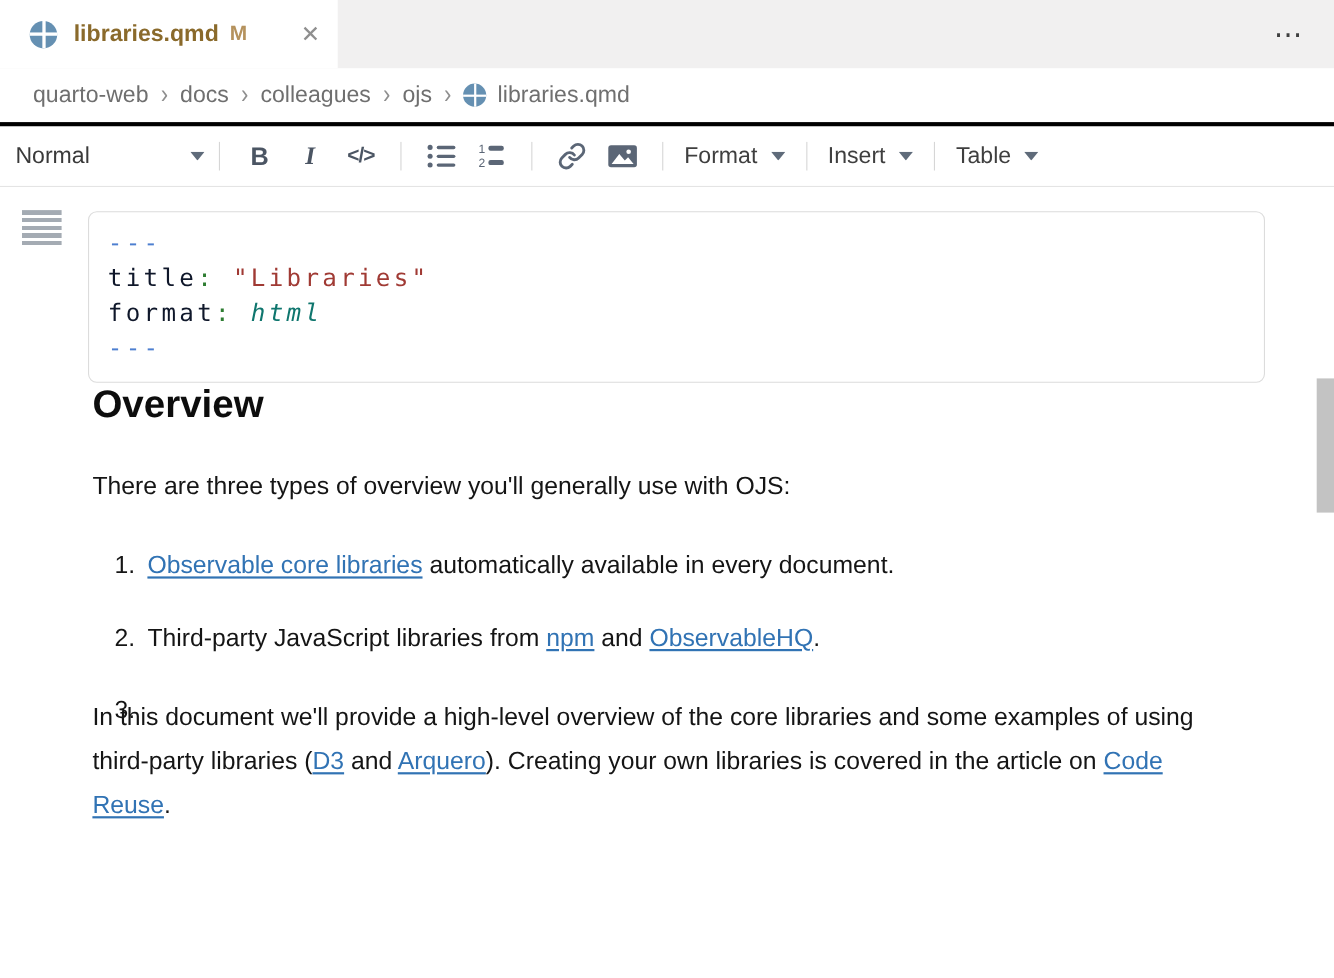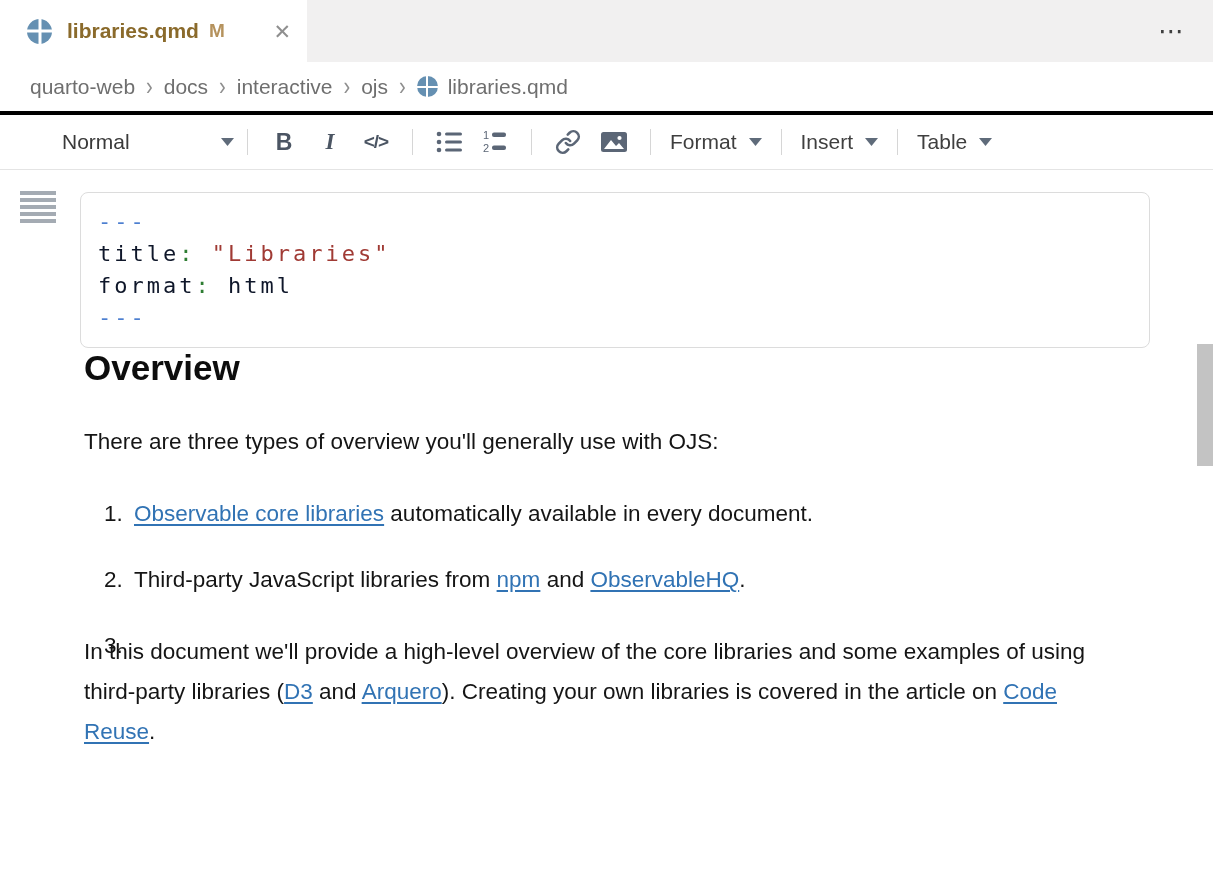--- a/index.html
+++ b/index.html
@@ -24,21 +24,21 @@
   .breadcrumb { height:53px; display:flex; align-items:center; padding-left:30px; background:#fff;
                 border-bottom:4px solid #000000; font-size:21px; color:#6f6f6f; }
   .crumb { white-space:nowrap; }
   .crumb-sep { margin:0 11px; color:#8f8f8f; font-size:20px; transform:scaleY(1.25); display:inline-block; }
   .breadcrumb .quarto-icon { width:21px; height:21px; margin-right:10px; }
   .quarto-icon.sm::before { width:2px; } .quarto-icon.sm::after { height:2px; }
 
   
   .toolbar { height:55px; display:flex; align-items:center; padding-left:14px;
              border-bottom:1px solid #e4e4e4; background:#fff; }
-  .tb-select { display:flex; align-items:center; width:172px; font-size:21px; color:#3a3a3a; cursor:pointer;margin-left:48px; }
+  .tb-select { display:flex; align-items:center; width:172px; font-size:21px; color:#3a3a3a; cursor:pointer; }
   .tb-caret { margin-left:auto; }
   .tb-sep { width:1px; height:26px; background:#d6d6d6; margin:0 13px; flex:0 0 auto; }
   .tb-btn { min-width:46px; display:flex; justify-content:center; align-items:center; cursor:pointer; height:40px; }
   .tb-bold { font-size:23px; font-weight:800; color:#4b5563; }
   .tb-italic { font-size:23px; font-style:italic; font-weight:600; font-family:"Liberation Serif", serif; color:#4b5563; }
   .tb-code { font-size:19px; font-weight:700; letter-spacing:-1px; color:#4b5563; }
   .tb-menu { display:flex; align-items:center; font-size:21px; color:#3f3f3f; padding:0 6px; cursor:pointer; }
   .tb-menu svg { margin-left:12px; }
   .icon-svg { display:block; }
 
@@ -47,21 +47,21 @@
   .drag-handle { position:absolute; left:20px; top:21px; width:36px; height:33px; cursor:grab;
     background:repeating-linear-gradient(#a4abb3 0 4px, transparent 4px 7px); }
 
   .yaml-block { position:absolute; left:80px; top:22px; width:1070px;
     border:1.5px solid #dcdcdc; border-radius:8px; padding:13px 17px;
     font-family:"DejaVu Sans Mono", monospace; font-size:22px; letter-spacing:3px; line-height:32px; }
   .tok-meta   { color:#4d7fd0; }
   .tok-key    { color:#0f172a; }
   .tok-colon  { color:#2e7d32; }
   .tok-string { color:#a03a34; }
-  .tok-plain  { color:#0f172a; }
+  .tok-plain  { color:#0f766e;font-style:italic; }
 
   .doc { position:absolute; left:84px; top:177px; width:1012px; }
   .doc-heading { font-size:35px; font-weight:bold; color:#0d0d0d; line-height:42px; }
   .para { font-size:22.5px; line-height:40px; margin-top:33px; color:#151515; }
   .num-list { margin-top:9px; }
   .list-item { position:relative; padding-left:50px; margin-top:38px; font-size:22.5px; line-height:28px; }
   .list-marker { position:absolute; left:20px; }
   a.link { color:#3173b4; text-decoration:underline; text-underline-offset:3px; cursor:pointer; }
 
   .scrollbar-thumb { position:absolute; right:0; top:174px; width:16px; height:122px; background:#c3c3c3; }
@@ -77,21 +77,21 @@
     <span class="tab-close">✕</span>
   </div>
   <span class="overflow-dots">⋯</span>
 </div>
 
 <div class="breadcrumb">
   <span class="crumb">quarto-web</span>
   <span class="crumb-sep">›</span>
   <span class="crumb">docs</span>
   <span class="crumb-sep">›</span>
-  <span class="crumb">interactive</span>
+  <span class="crumb">colleagues</span>
   <span class="crumb-sep">›</span>
   <span class="crumb">ojs</span>
   <span class="crumb-sep">›</span>
   <span class="quarto-icon sm"></span>
   <span class="crumb">libraries.qmd</span>
 </div>
 
 <div class="toolbar">
   <div class="tb-select">
     <span>Normal</span>

